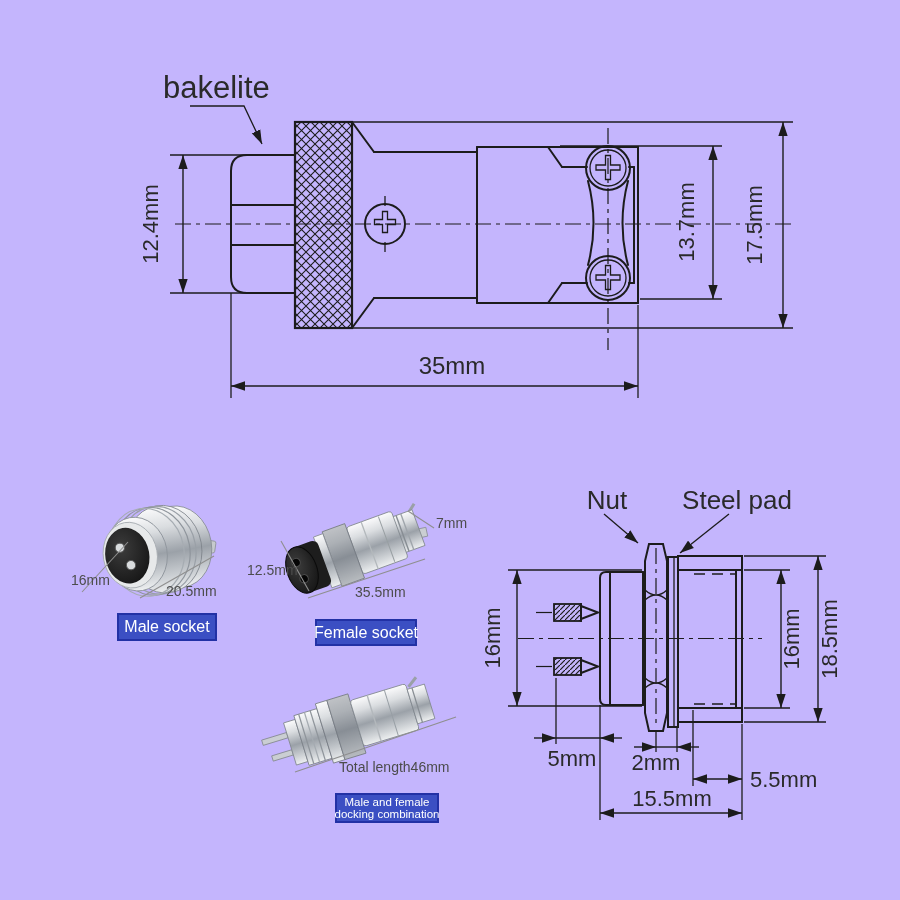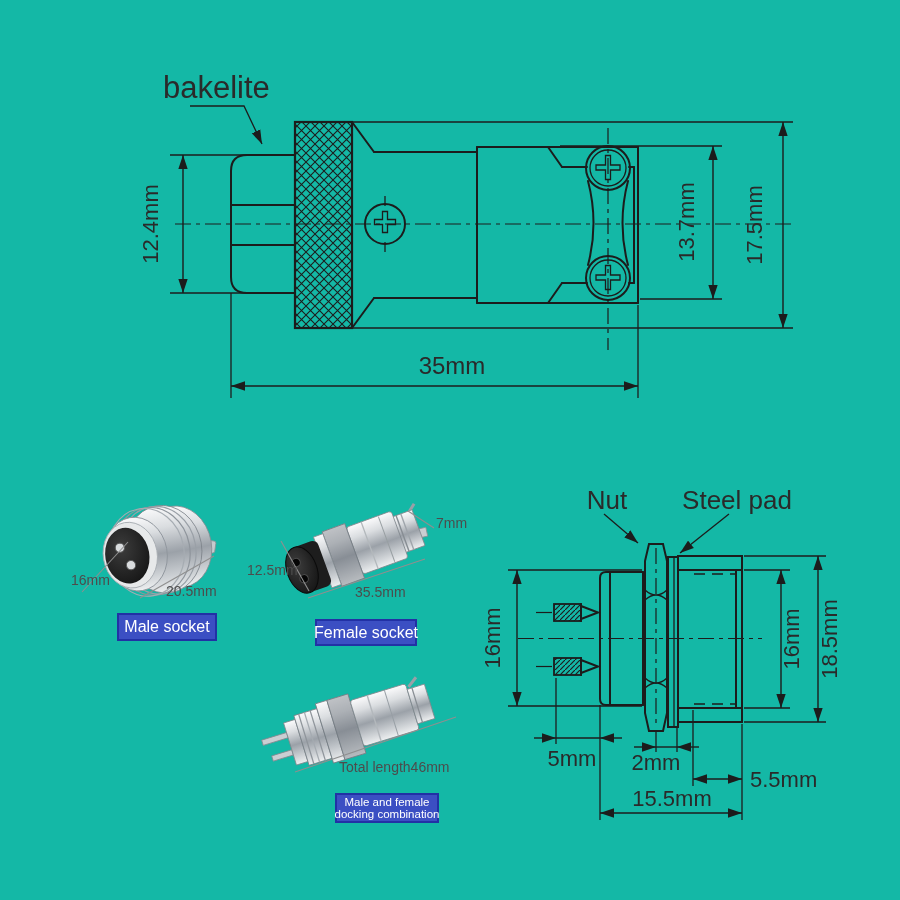--- a/index.html
+++ b/index.html
@@ -1,16 +1,16 @@
 <!DOCTYPE html>
 <html><head>
 <meta charset="utf-8">
 <style>
   html,body{margin:0;padding:0;background:#e9e9e9;}
-  #stage{position:relative;width:900px;height:900px;background:#14b8a6;overflow:hidden;
+  #stage{position:relative;width:900px;height:900px;background:#c4b5fd;overflow:hidden;
          font-family:"Liberation Sans", sans-serif;}
   svg{position:absolute;left:0;top:0;}
   text{font-family:"Liberation Sans", sans-serif;fill:#2a2a2a;}
   .dimtxt{font-size:22px;}
   .bigtxt{font-size:26px;}
   .phototxt{font-size:14px;fill:#4c4c4c;}
   .badgetxt{font-size:16px;fill:#ffffff;}
   .badgetxt-sm{font-size:11.5px;fill:#ffffff;}
   .outline{stroke:#1c1c1c;stroke-width:2;fill:none;stroke-linecap:round;}
   .thin{stroke:#1c1c1c;stroke-width:1.3;fill:none;}

